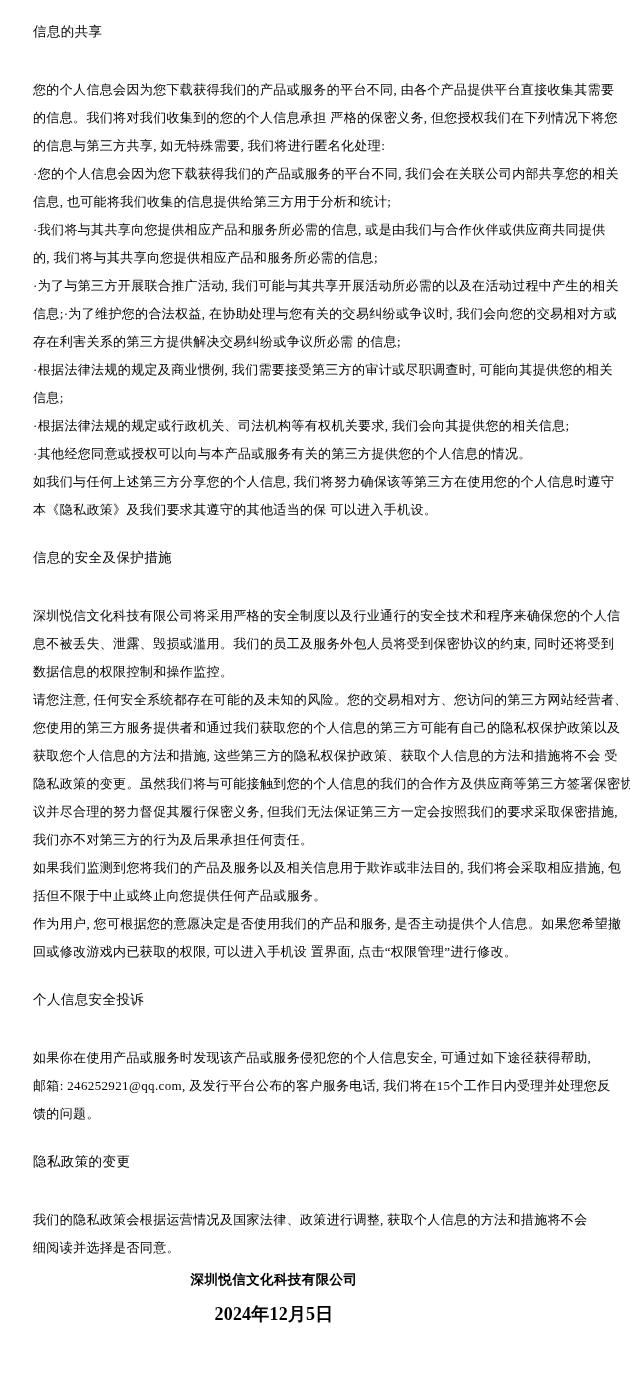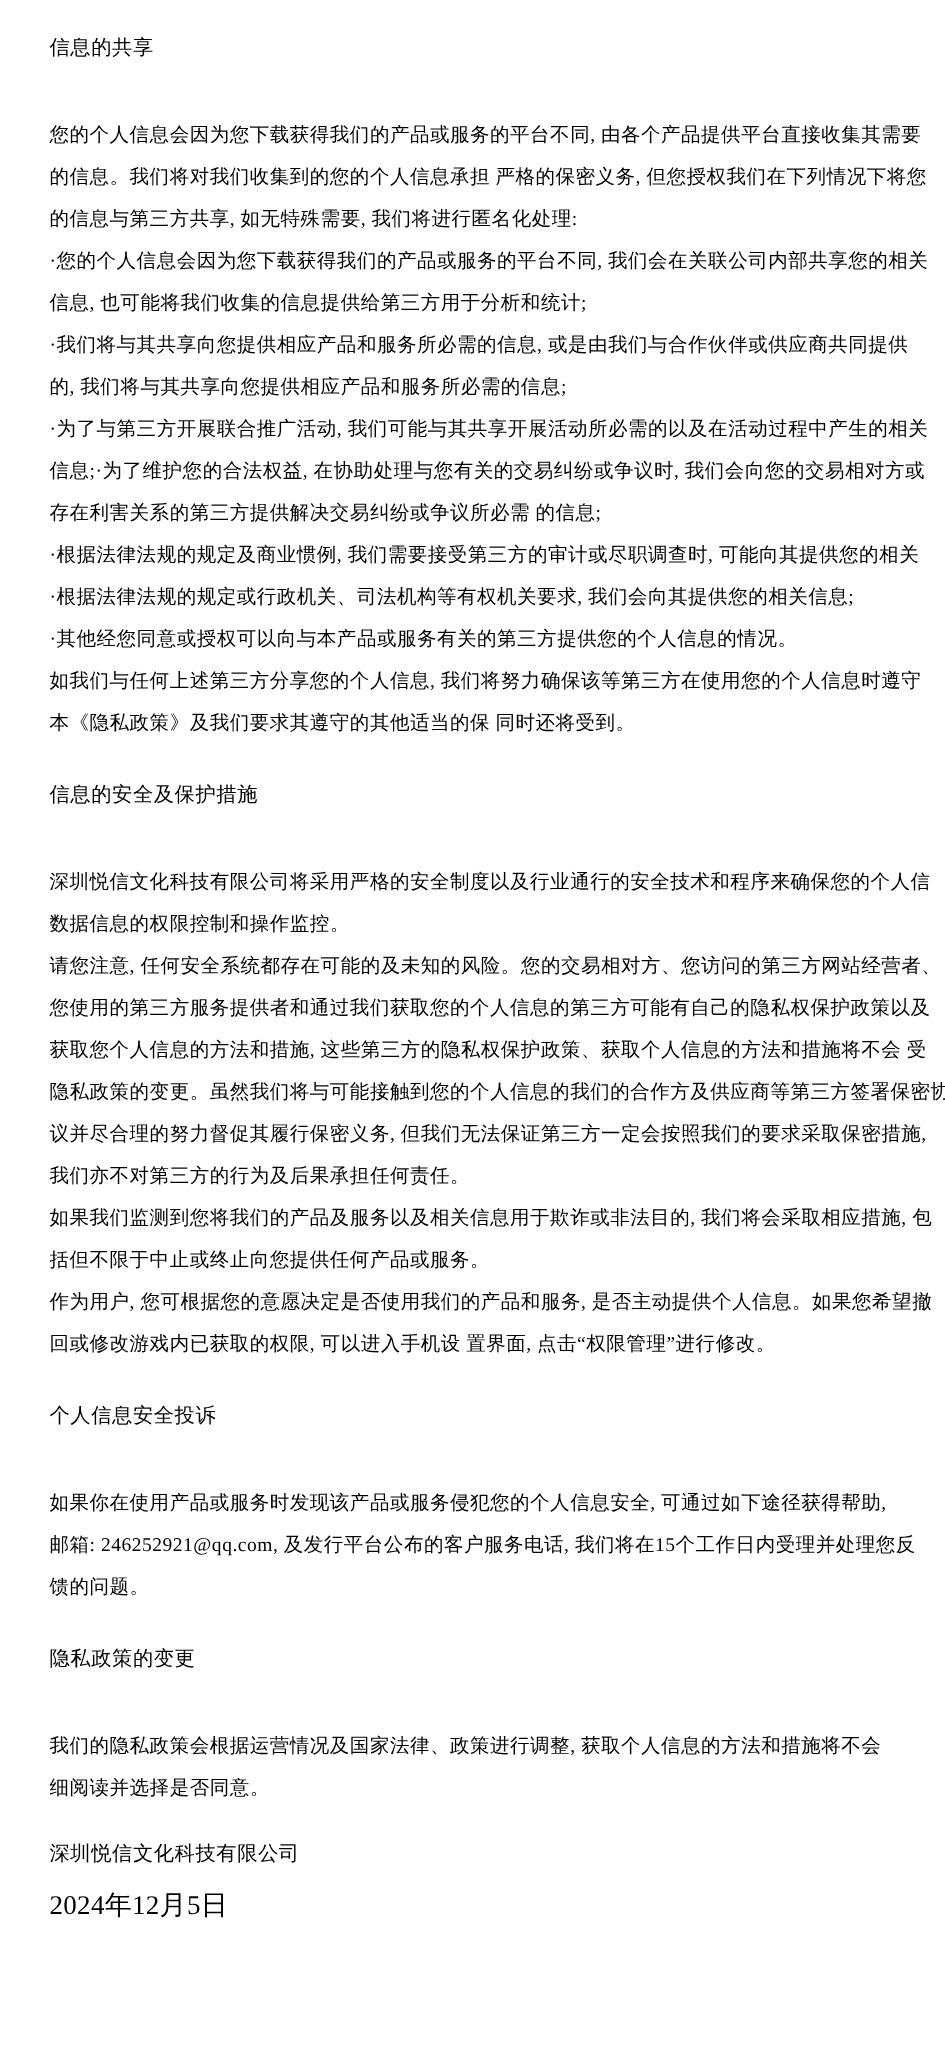--- a/index.html
+++ b/index.html
@@ -29,23 +29,24 @@
   .section:not(:first-child) .heading {
     margin-top: 20px;
   }
   .line {
     font-size: 13px;
     line-height: 28px;
     letter-spacing: 0.35px;
     white-space: pre;
   }
   .signature {
-    margin-top: 16px;
+    margin-top: 4px;
     padding-right: 22px;
-    text-align: left;
+    text-align: center;
+    font-weight: bold;
   }
   .sig-company {
     font-size: 13.5px;
     line-height: 28px;
     letter-spacing: 0.4px;
   }
   .sig-date {
     font-size: 18px;
     line-height: 28px;
     margin-top: 6px;
@@ -63,28 +64,30 @@
         <div class="line">的信息。我们将对我们收集到的您的个人信息承担 严格的保密义务, 但您授权我们在下列情况下将您</div>
         <div class="line">的信息与第三方共享, 如无特殊需要, 我们将进行匿名化处理:</div>
         <div class="line">·您的个人信息会因为您下载获得我们的产品或服务的平台不同, 我们会在关联公司内部共享您的相关</div>
         <div class="line">信息, 也可能将我们收集的信息提供给第三方用于分析和统计;</div>
         <div class="line">·我们将与其共享向您提供相应产品和服务所必需的信息, 或是由我们与合作伙伴或供应商共同提供</div>
         <div class="line">的, 我们将与其共享向您提供相应产品和服务所必需的信息;</div>
         <div class="line">·为了与第三方开展联合推广活动, 我们可能与其共享开展活动所必需的以及在活动过程中产生的相关</div>
         <div class="line">信息;·为了维护您的合法权益, 在协助处理与您有关的交易纠纷或争议时, 我们会向您的交易相对方或</div>
         <div class="line">存在利害关系的第三方提供解决交易纠纷或争议所必需 的信息;</div>
         <div class="line">·根据法律法规的规定及商业惯例, 我们需要接受第三方的审计或尽职调查时, 可能向其提供您的相关</div>
+        <div class="line">信息;</div>
         <div class="line">·根据法律法规的规定或行政机关、司法机构等有权机关要求, 我们会向其提供您的相关信息;</div>
         <div class="line">·其他经您同意或授权可以向与本产品或服务有关的第三方提供您的个人信息的情况。</div>
         <div class="line">如我们与任何上述第三方分享您的个人信息, 我们将努力确保该等第三方在使用您的个人信息时遵守</div>
-        <div class="line">本《隐私政策》及我们要求其遵守的其他适当的保 同时还将受到。</div>
+        <div class="line">本《隐私政策》及我们要求其遵守的其他适当的保 可以进入手机设。</div>
       </section>
       <section class="section">
         <div class="heading">信息的安全及保护措施</div>
         <div class="line">深圳悦信文化科技有限公司将采用严格的安全制度以及行业通行的安全技术和程序来确保您的个人信</div>
+        <div class="line">息不被丢失、泄露、毁损或滥用。我们的员工及服务外包人员将受到保密协议的约束, 同时还将受到</div>
         <div class="line">数据信息的权限控制和操作监控。</div>
         <div class="line">请您注意, 任何安全系统都存在可能的及未知的风险。您的交易相对方、您访问的第三方网站经营者、</div>
         <div class="line">您使用的第三方服务提供者和通过我们获取您的个人信息的第三方可能有自己的隐私权保护政策以及</div>
         <div class="line">获取您个人信息的方法和措施, 这些第三方的隐私权保护政策、获取个人信息的方法和措施将不会 受</div>
         <div class="line">隐私政策的变更。虽然我们将与可能接触到您的个人信息的我们的合作方及供应商等第三方签署保密协</div>
         <div class="line">议并尽合理的努力督促其履行保密义务, 但我们无法保证第三方一定会按照我们的要求采取保密措施,</div>
         <div class="line">我们亦不对第三方的行为及后果承担任何责任。</div>
         <div class="line">如果我们监测到您将我们的产品及服务以及相关信息用于欺诈或非法目的, 我们将会采取相应措施, 包</div>
         <div class="line">括但不限于中止或终止向您提供任何产品或服务。</div>
         <div class="line">作为用户, 您可根据您的意愿决定是否使用我们的产品和服务, 是否主动提供个人信息。如果您希望撤</div>

